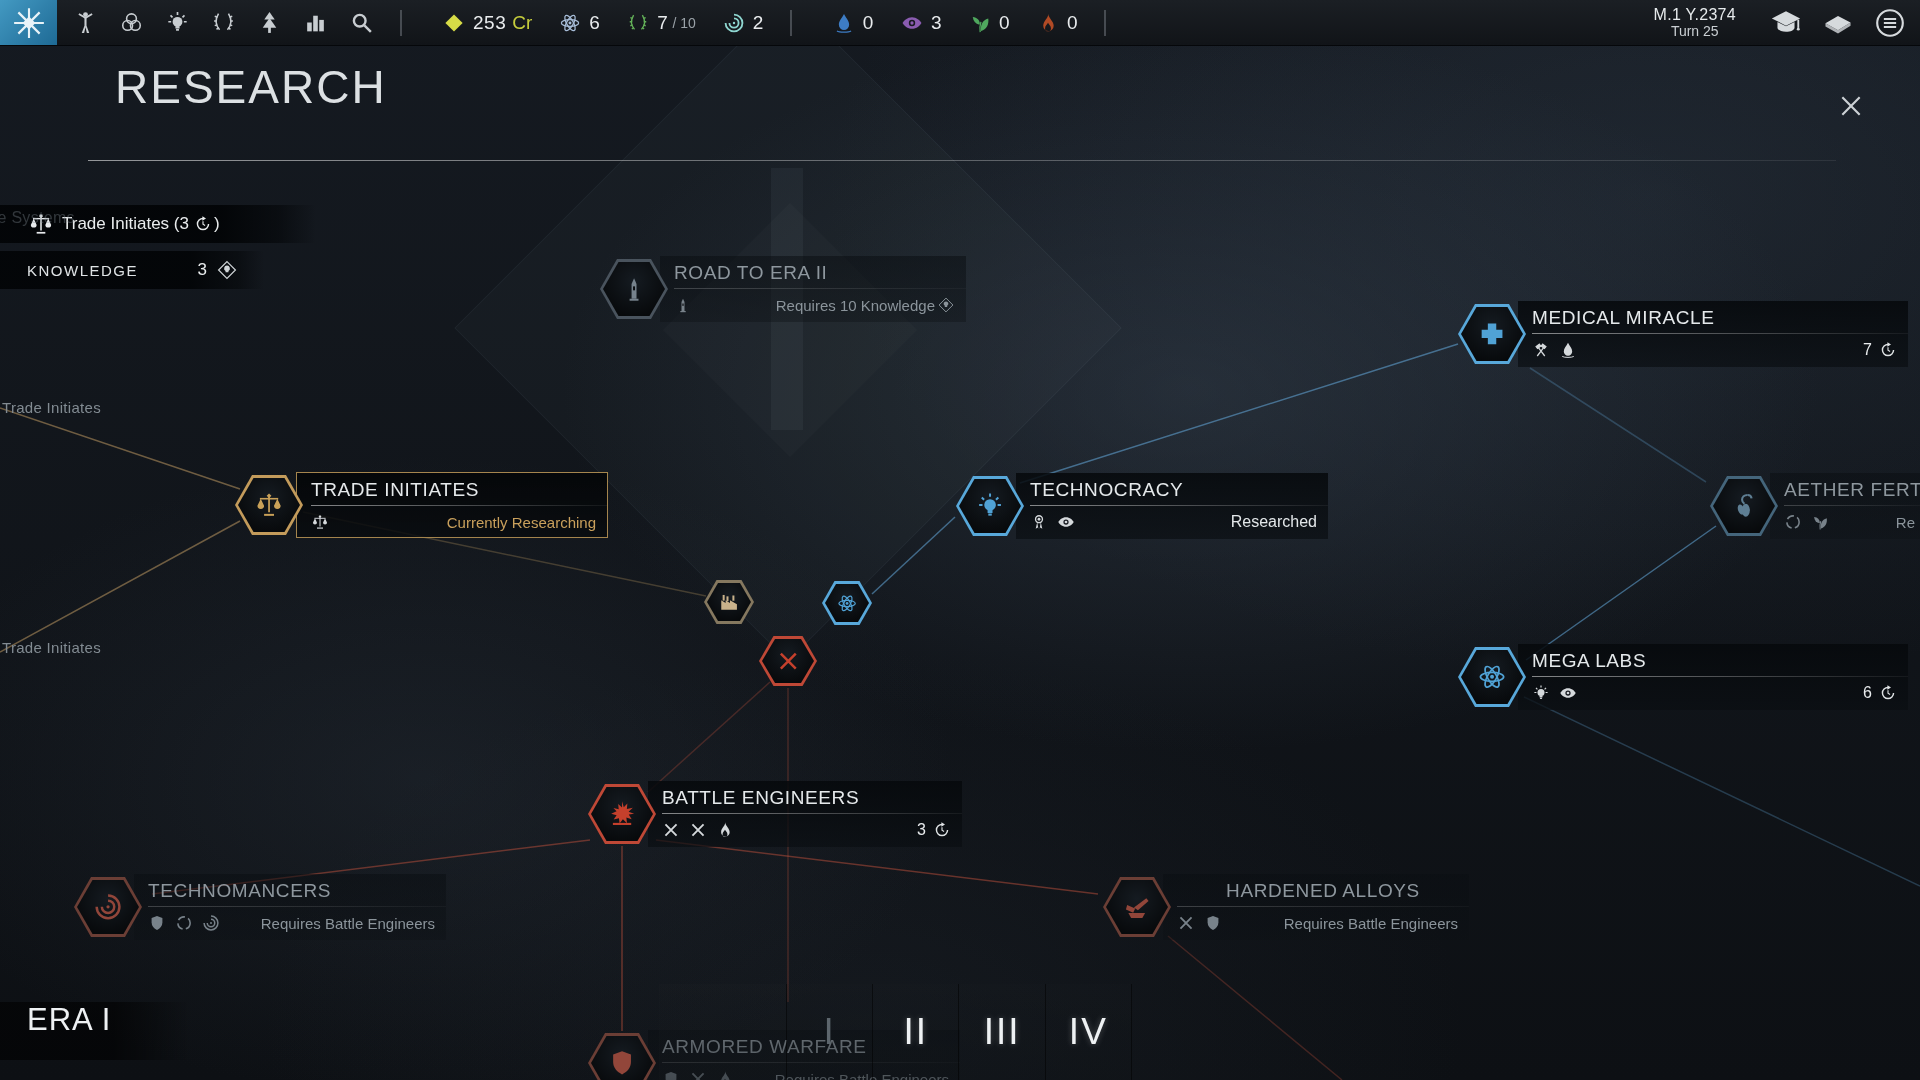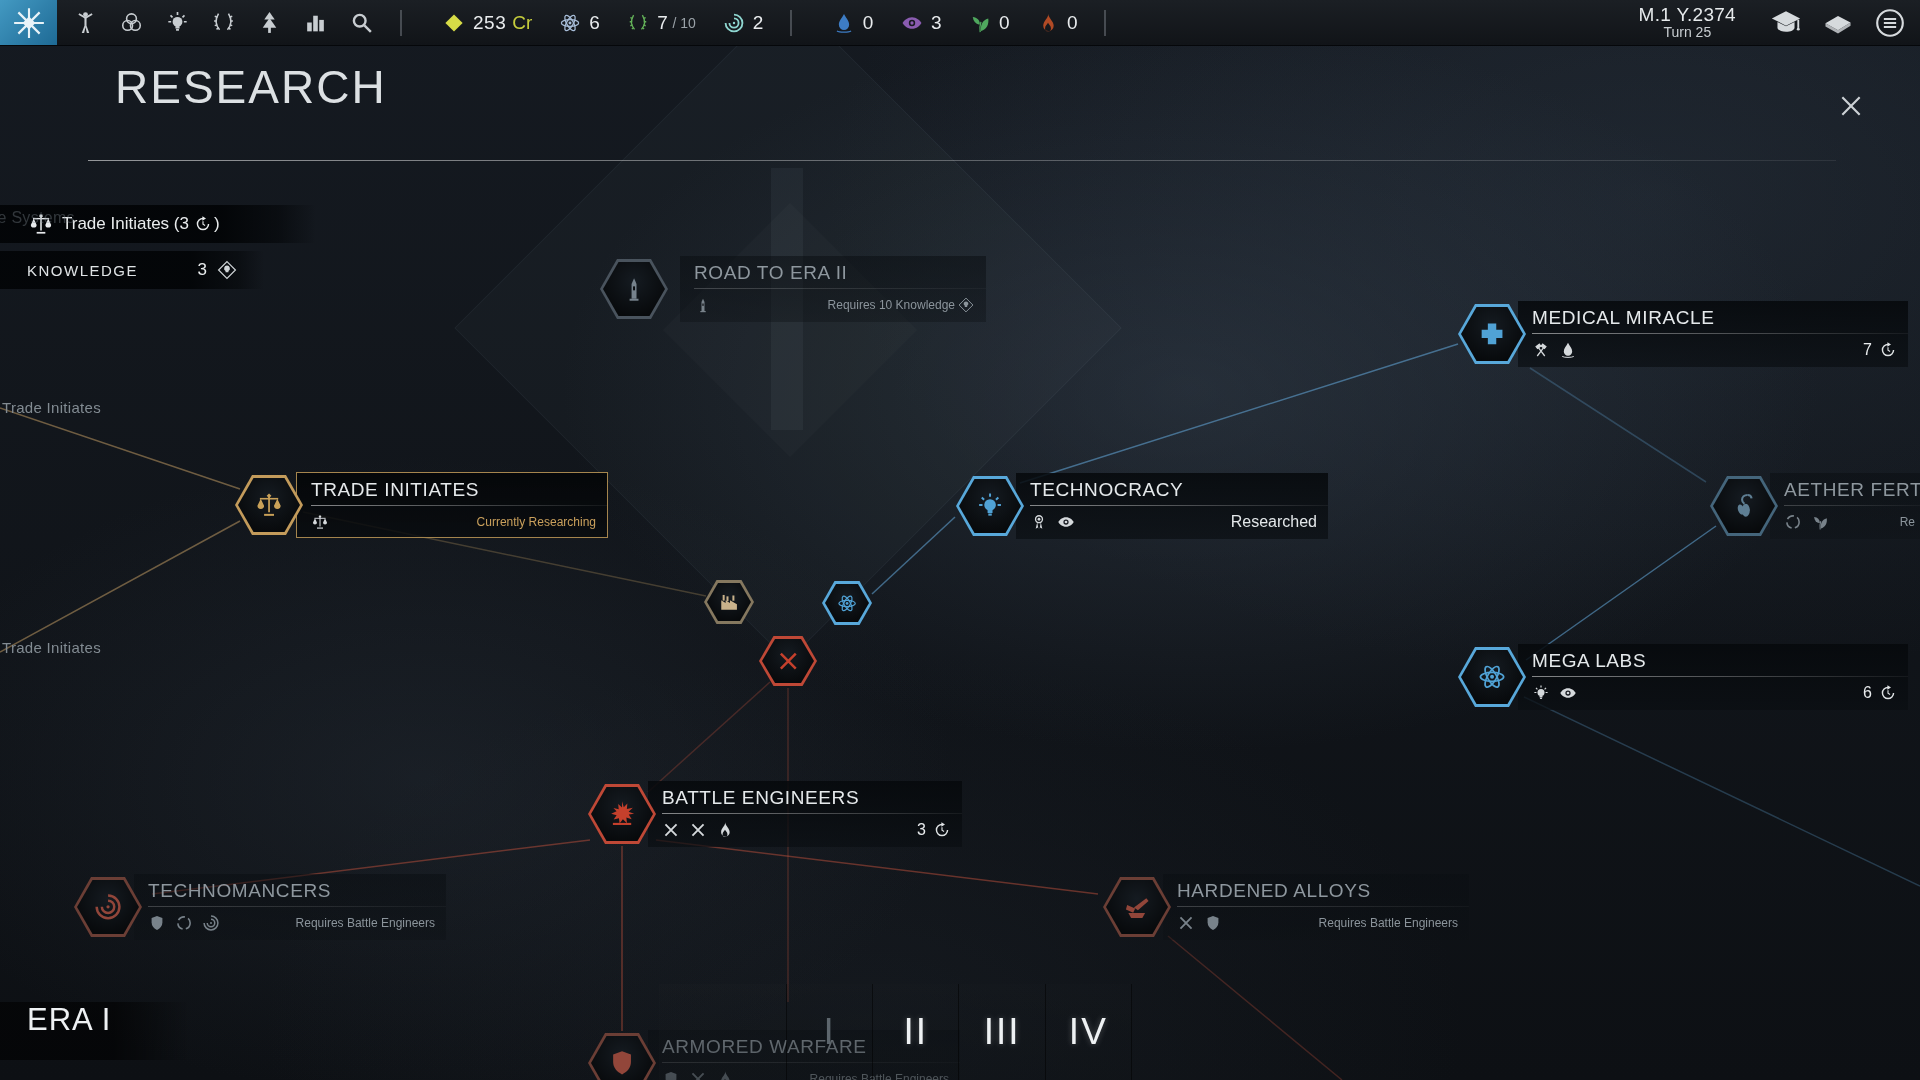--- a/index.html
+++ b/index.html
@@ -32,21 +32,21 @@
   .tdivider{width:2px;height:26px;background:#6f757b;opacity:.55;margin:0 14px 0 26px}
   .reswrap{display:flex;align-items:center}
   .res{display:flex;align-items:center;margin-left:27px}
   .res .ric{width:22px;height:22px;display:inline-block}
   .res .ric svg{width:100%;height:100%}
   .res .rval{margin-left:8px;font-size:19px;color:#e9ecee;letter-spacing:.5px}
   .res .runit{margin-left:6px;font-size:19px}
   .res .rmax{margin-left:4px;font-size:14px;color:#9aa2a8}
   .tright{margin-left:auto;display:flex;align-items:center;gap:20px;padding-right:14px}
   .datebox{text-align:center;line-height:1.05;margin-right:14px}
-  .date{font-size:19px;color:#e6eaec;letter-spacing:.3px}
+  .date{font-size:16px;color:#e6eaec;letter-spacing:.3px}
   .turn{font-size:14px;color:#c9ced2}
   .tr-btn{width:32px;height:32px;color:#d6dadd;display:inline-block}
   .tr-btn svg{width:100%;height:100%}
 
   
   .pagetitle{position:absolute;left:115px;top:60px;font-size:46px;letter-spacing:2px;color:#dce0e3;z-index:10}
   .hrule{position:absolute;left:88px;top:160px;width:1748px;height:1px;z-index:10;
     background:linear-gradient(90deg,rgba(255,255,255,.55),rgba(255,255,255,.28) 55%,rgba(255,255,255,.08))}
   .closebtn{position:absolute;left:1838px;top:93px;width:26px;height:26px;color:#ccd1d5;z-index:30;cursor:pointer}
   .closebtn svg{width:100%;height:100%}
@@ -78,21 +78,21 @@
   .node.gold .plate{border:1px solid rgba(193,155,89,.85);background:linear-gradient(180deg,rgba(4,6,8,.94),rgba(8,11,14,.82))}
   .ntitle{height:32px;line-height:34px;padding-left:14px;font-size:19px;letter-spacing:.6px;color:#e5e9eb;white-space:nowrap;overflow:hidden}
   .node.locked .ntitle{color:#8e979e}
   .nrule{height:1px;margin-left:14px;background:linear-gradient(90deg,rgba(255,255,255,.5),rgba(255,255,255,.05))}
   .node.locked .nrule{background:linear-gradient(90deg,rgba(255,255,255,.2),rgba(255,255,255,.03))}
   .nsub{display:flex;align-items:center;height:32px;padding:0 11px 0 14px}
   .nic{width:18px;height:18px;margin-right:9px;color:#d5d9dc;display:inline-block;flex:0 0 auto}
   .nic svg{width:100%;height:100%}
   .node.locked .nic{color:#78828a}
   .nright{margin-left:auto;display:flex;align-items:center}
-  .ntext{font-size:12px;color:#c6cbcf;white-space:nowrap}
+  .ntext{font-size:15px;color:#c6cbcf;white-space:nowrap}
   .node.locked .ntext{color:#8b949b}
   .node.researching .ntext{color:#c9a05c}
   .node.researched .ntext{color:#e3e7e9;font-size:16px}
   .nnum{font-size:16px;color:#e8ebed;margin-right:5px}
   .nright .nic{margin:0 0 0 2px;color:#dfe3e5}
   .node.locked .nright .nic{color:#8b949b}
 
   .hexO{position:absolute;clip-path:polygon(25% 0,75% 0,100% 50%,75% 100%,25% 100%,0 50%)}
   .hexO.lg{width:68px;height:60px}
   .hexO.md{width:58px;height:50px}
@@ -407,21 +407,21 @@
     </span>
 </div>
 
 <div id="edgelabels">
     <div class="edgelabel" style="left: 2px; top: 399px;">Trade Initiates</div>
     <div class="edgelabel" style="left: 2px; top: 639px;">Trade Initiates</div>
     <div class="edgelabel ghost" style="left: -34px; top: 209px;">fence Systems</div>
   </div>
 <div id="tree">
     <div class="node dim locked">
-      <div class="plate" style="left: 680px; top: 256px; width: 306px;">
+      <div class="plate" style="left: 660px; top: 256px; width: 306px;">
         <div class="ntitle">ROAD TO ERA II</div>
         <div class="nrule"></div>
         <div class="nsub">
           <span class="nic">
             <svg viewBox="0 0 24 24" xmlns="http://www.w3.org/2000/svg">
               <g fill="currentColor">
                 <path d="M10 20V8l2-4.5L14 8v12z"></path>
                 <rect x="8.4" y="20" width="7.2" height="1.6"></rect>
                 <rect x="11.2" y="10" width="1.6" height="3.2" fill="#0b0d10"></rect>
               </g>
@@ -762,21 +762,21 @@
                 <path d="M12 2.8a9.2 9.2 0 1 1-9.2 9.2"></path>
                 <path d="M12 7a5 5 0 1 1-5 5"></path>
                 <circle cx="12" cy="12" r="1.3" fill="currentColor" stroke="none"></circle>
               </g>
             </svg>
           </span>
         </div>
       </div>
     </div>
     <div class="node dimred locked">
-      <div class="plate" style="left: 1163px; top: 874px; width: 306px;">
+      <div class="plate" style="left: 1163px; top: 874px; width: 306px; text-align: center;">
         <div class="ntitle">HARDENED ALLOYS</div>
         <div class="nrule"></div>
         <div class="nsub">
           <span class="nic">
             <svg viewBox="0 0 24 24" xmlns="http://www.w3.org/2000/svg">
               <path stroke="currentColor" stroke-width="2.5" fill="none" d="M4.6 4.6l14.8 14.8M19.4 4.6 4.6 19.4"></path>
             </svg>
           </span>
           <span class="nic">
             <svg viewBox="0 0 24 24" xmlns="http://www.w3.org/2000/svg">

